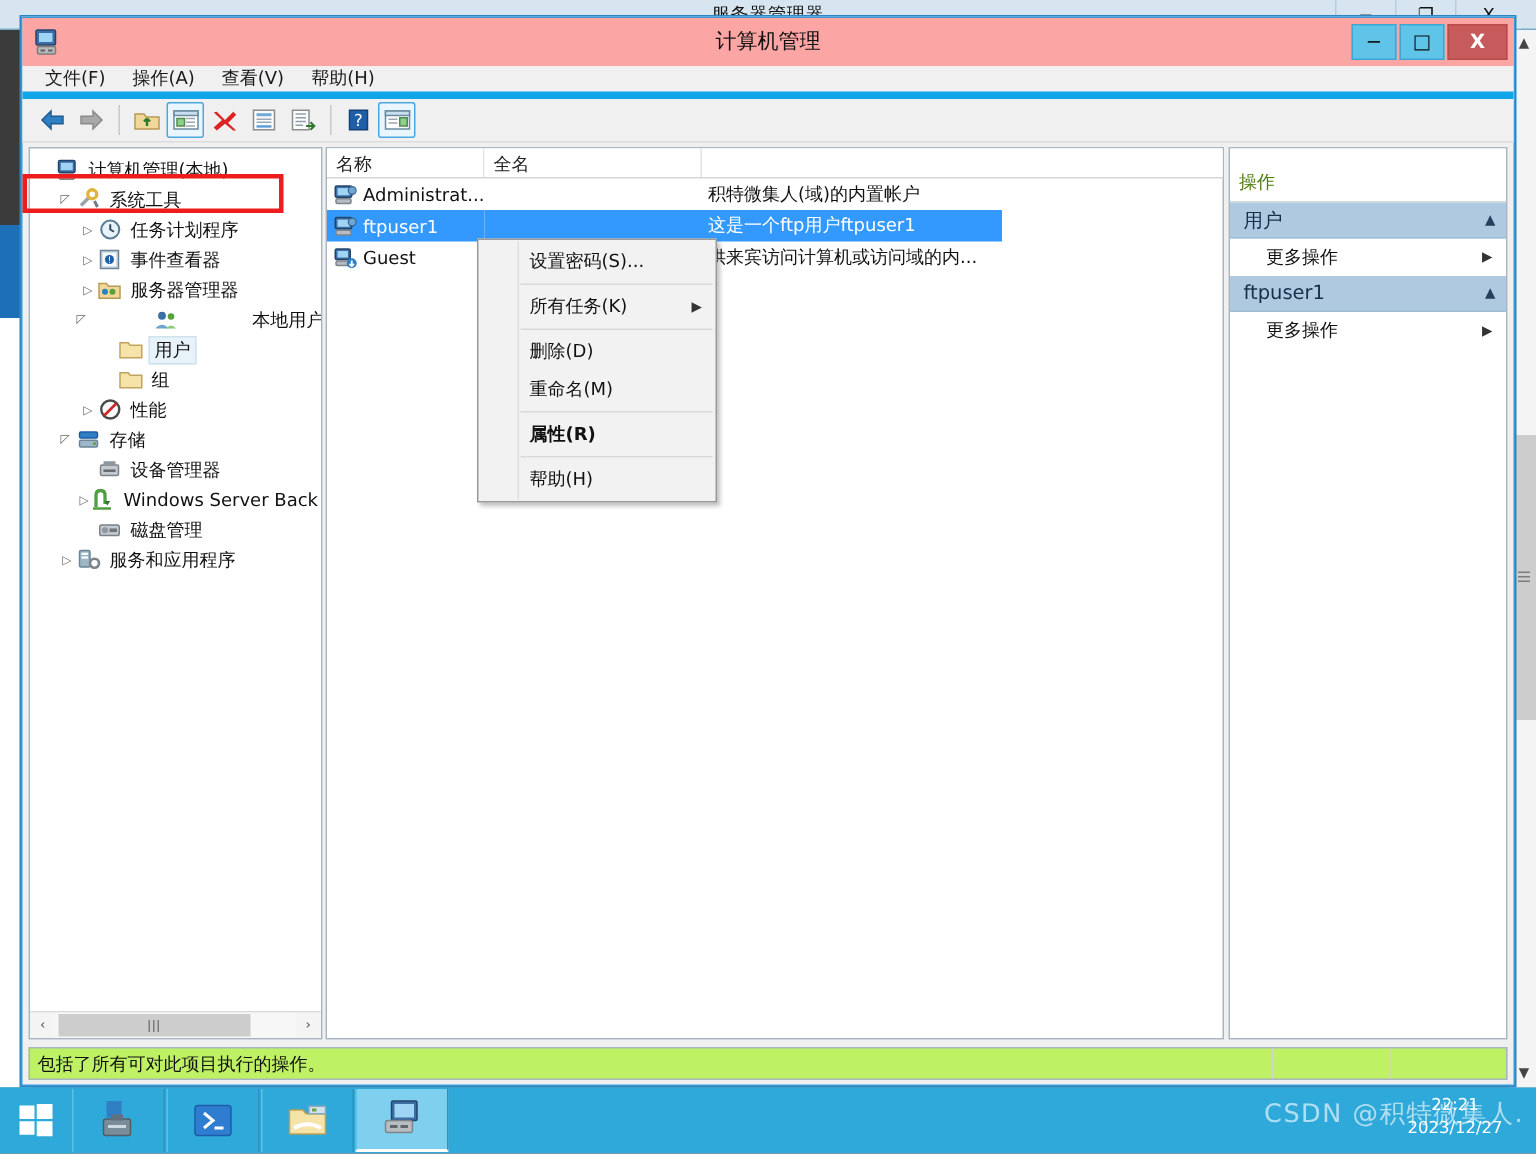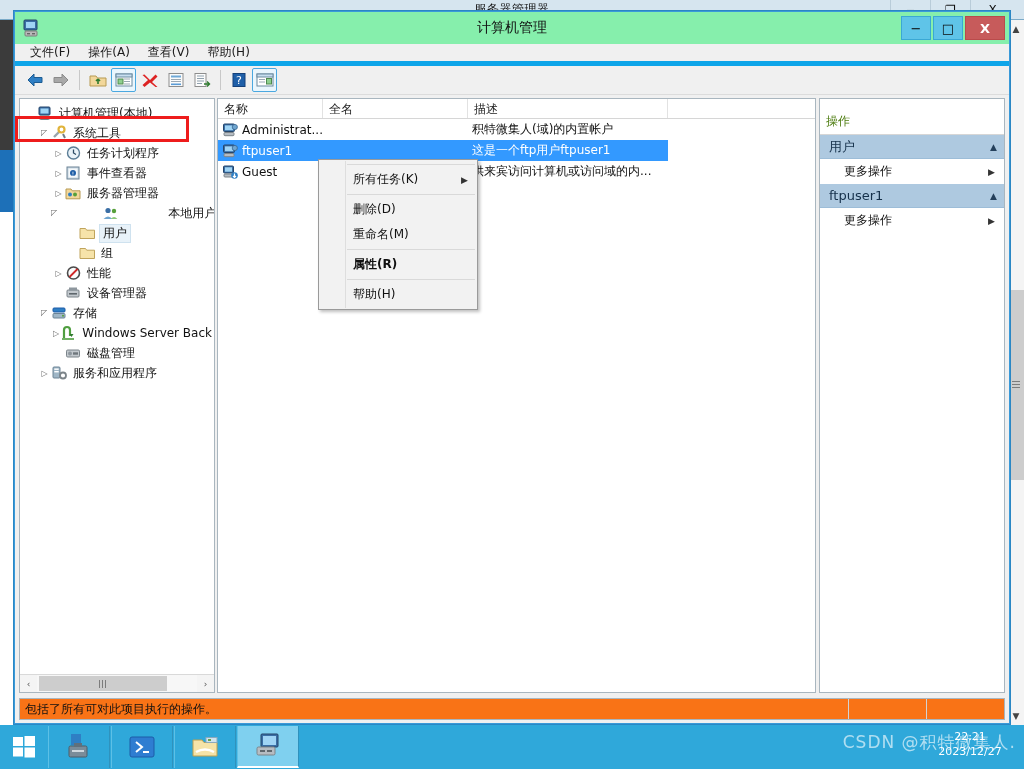--- a/index.html
+++ b/index.html
@@ -75,21 +75,21 @@
 
   
   #cm-window {
     position: absolute; left: 14px; top: 11px;
     width: 996px; height: 713px;
     background: #f0f0f0;
     border: 1px solid #3a9ad9;
     box-shadow: 0 0 0 1px #2b87c4;
   }
   #cm-titlebar {
-    position: relative; height: 32px; background: #86efac;
+    position: relative; height: 32px; background: #fca5a5;
     display: flex; align-items: center;
   }
   #cm-icon {
     position: absolute; left: 6px; top: 5px; width: 22px; height: 22px;
   }
   #cm-title {
     position: absolute; left: 0; right: 0; top: 7px; text-align: center;
     font-size: 14px; color: #101010;
   }
   .cm-wbtn {
@@ -220,21 +220,21 @@
     height: 25px; display: flex; align-items: center;
     justify-content: space-between; padding: 0 9px 0 24px;
     font-size: 12px; color: #111; cursor: default;
   }
   .tri-up { font-size: 9px; color: #24405c; }
   .tri-right { font-size: 9px; color: #333; }
 
   
   #cm-status {
     position: absolute; left: 4px; right: 4px; bottom: 3px; height: 22px;
-    background: #f97316; border: 1px solid #a9b6bf;
+    background: #bef264; border: 1px solid #a9b6bf;
     display: flex; align-items: center;
     font-size: 12px; color: #111;
   }
   #cm-status .txt { flex: 1 1 auto; padding-left: 5px; }
   #cm-status .sec { width: 78px; border-left: 1px solid #d2d2d2; height: 20px; }
 
   
   #ctxmenu {
     position: absolute; left: 303px; top: 147px; width: 160px;
     background: #f2f2f2; border: 1px solid #9a9a9a;
@@ -477,37 +477,37 @@
             <span class="tlabel">组</span>
           </div>
           <div class="tnode" style="padding-left: 28px;">
             <span class="texp">▷</span>
             <span class="tico"><svg width="17" height="16" viewBox="0 0 17 16">
                 <circle cx="8.5" cy="8" r="6" fill="#fafafa" stroke="#4a4a4a" stroke-width="1.6"></circle>
                 <path d="M4.5 12 L12.5 4" stroke="#cf2626" stroke-width="1.8"></path>
               </svg></span>
             <span class="tlabel">性能</span>
           </div>
+          <div class="tnode" style="padding-left: 14px;">
+            <span class="texp" style="transform: rotate(90deg);">◺</span>
+            <span class="tico"><svg width="17" height="16" viewBox="0 0 17 16">
+                <rect x="2" y="3" width="12" height="4" rx="1" fill="#2f7fc4" stroke="#1d5ca8"></rect>
+                <rect x="2" y="8.5" width="12" height="4.5" rx="1" fill="#9fb6c6" stroke="#6c8496"></rect>
+                <circle cx="12" cy="10.7" r="1" fill="#57a03a"></circle>
+              </svg></span>
+            <span class="tlabel">存储</span>
+          </div>
           <div class="tnode" style="padding-left: 28px;">
             <span class="texp"></span>
             <span class="tico"><svg width="17" height="16" viewBox="0 0 17 16">
                 <rect x="2" y="5" width="12" height="7" rx="1" fill="#c3c9ce" stroke="#7a8389"></rect>
                 <rect x="4" y="2.5" width="8" height="3" fill="#8e979e"></rect>
                 <rect x="4" y="8" width="8" height="1.6" fill="#5f676d"></rect>
               </svg></span>
             <span class="tlabel">设备管理器</span>
-          </div>
-          <div class="tnode" style="padding-left: 14px;">
-            <span class="texp" style="transform: rotate(90deg);">◺</span>
-            <span class="tico"><svg width="17" height="16" viewBox="0 0 17 16">
-                <rect x="2" y="3" width="12" height="4" rx="1" fill="#2f7fc4" stroke="#1d5ca8"></rect>
-                <rect x="2" y="8.5" width="12" height="4.5" rx="1" fill="#9fb6c6" stroke="#6c8496"></rect>
-                <circle cx="12" cy="10.7" r="1" fill="#57a03a"></circle>
-              </svg></span>
-            <span class="tlabel">存储</span>
           </div>
           <div class="tnode" style="padding-left: 28px;">
             <span class="texp">▷</span>
             <span class="tico"><svg width="17" height="16" viewBox="0 0 17 16">
                 <path d="M4 13 V5 q0 -3 3 -3 q3 0 3 3 V11" fill="none" stroke="#4f9e3f" stroke-width="2.2"></path>
                 <path d="M11.5 12 L13.5 9 L9.5 9 Z" fill="#2f7a2f"></path>
                 <path d="M2 14 h12" stroke="#4f9e3f" stroke-width="1.6"></path>
               </svg></span>
             <span class="tlabel">Windows Server Back</span>
           </div>
@@ -539,21 +539,20 @@
             </div>
         </div>
         <div class="hs-arrow">›</div>
       </div>
     </div>
 
     <div class="pane" id="list-pane">
       <div id="list-header">
         <div class="lh-cell c1">名称</div>
         <div class="lh-cell c2">全名</div>
-        <div class="lh-cell c3">描述</div>
         <div class="lh-cell c4"></div>
       </div>
       <div id="list-rows">
           <div class="lrow">
             <div class="lc c1">
               <span class="uico"><svg width="16" height="16" viewBox="0 0 16 16">
                   <rect x="1.5" y="2" width="11" height="7.5" rx="1" fill="#3a6ea5" stroke="#24456b"></rect>
                   <rect x="3" y="3.4" width="8" height="4.8" fill="#9fd4f5"></rect>
                   <rect x="2" y="10.5" width="10" height="3.2" rx="1" fill="#b6bcc2" stroke="#7c8489"></rect>
                   <circle cx="12.8" cy="5" r="2.6" fill="#6fa5cf" stroke="#36648f" stroke-width=".8"></circle>
@@ -621,20 +620,23 @@
 
   <div id="cm-status">
     <div class="txt">包括了所有可对此项目执行的操作。</div>
     <div class="sec"></div>
     <div class="sec"></div>
   </div>
 
   <div id="ctxmenu">
     <div class="gutter"></div>
     <div id="ctx-items">
+        <div class="ctx-item">
+          <span>设置密码(S)...</span>
+        </div>
         <div class="ctx-sep"></div>
         <div class="ctx-item">
           <span>所有任务(K)</span>
           <span class="sub">▶</span>
         </div>
         <div class="ctx-sep"></div>
         <div class="ctx-item">
           <span>删除(D)</span>
         </div>
         <div class="ctx-item">

